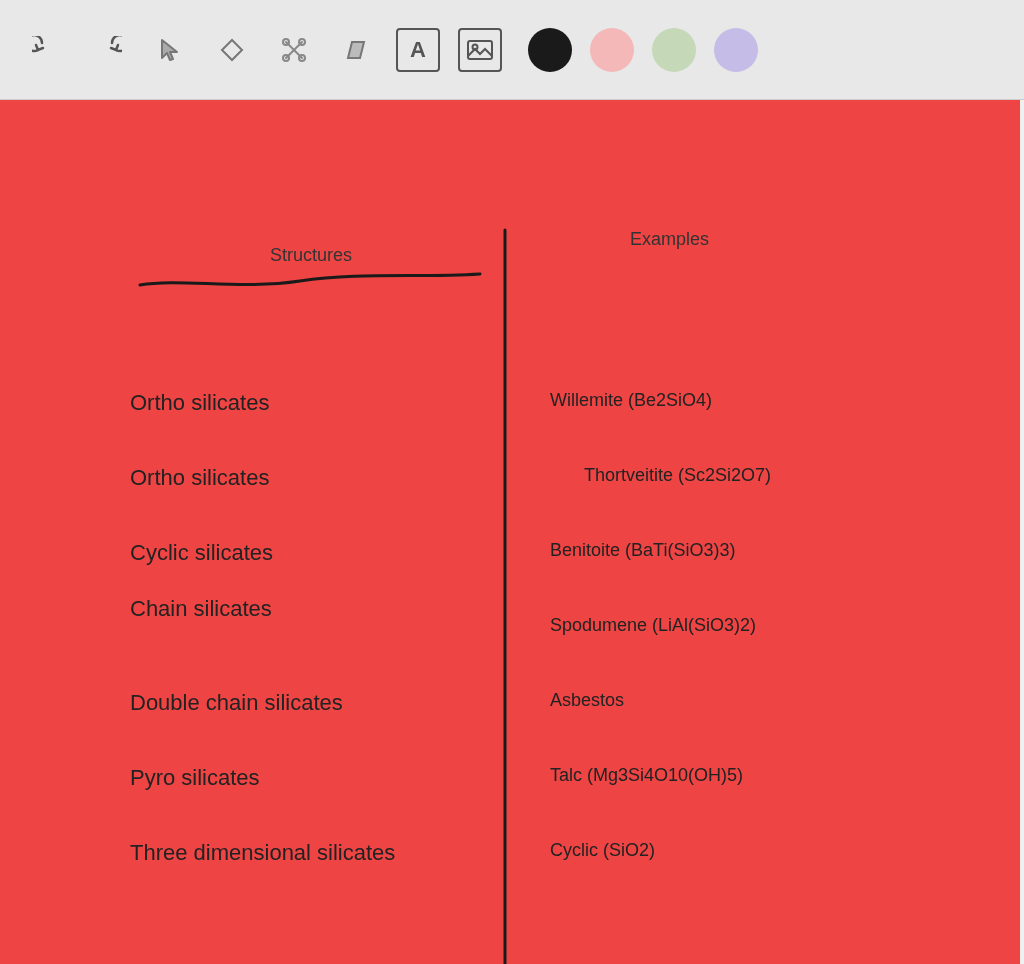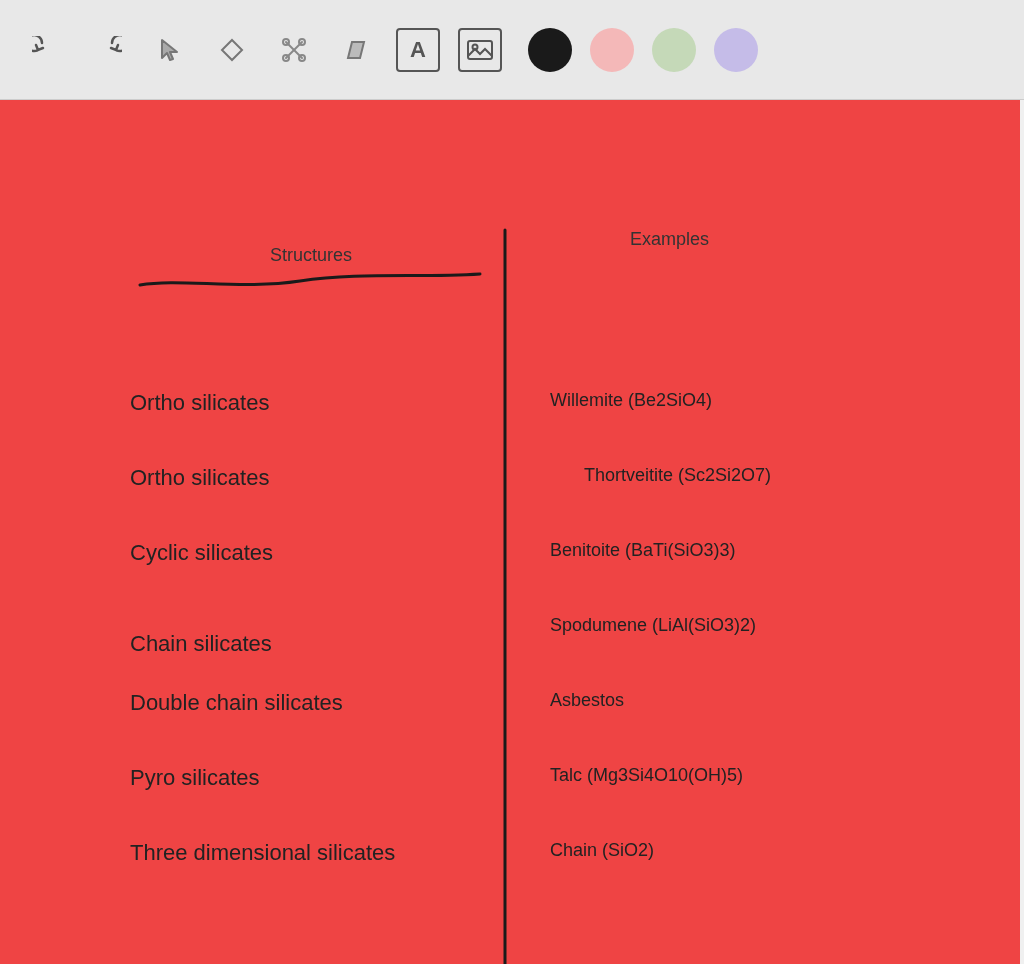--- a/index.html
+++ b/index.html
@@ -170,29 +170,29 @@
     <line x1="505" y1="130" x2="505" y2="864" stroke="#1a1a1a" stroke-width="3" stroke-linecap="round"></line>
   </svg>
 
   <div class="col-header" style="top: 145px; left: 270px;">Structures</div>
   <div class="col-header" style="top: 129px; left: 630px; text-align: center;">Examples</div>
 
   <div id="structures-container">
       <div class="struct-item" style="top: 290px; text-align: center;">Ortho silicates</div>
       <div class="struct-item" style="top: 365px;">Ortho silicates</div>
       <div class="struct-item" style="top: 440px;">Cyclic silicates</div>
-      <div class="struct-item" style="top: 531px;">Chain silicates</div>
+      <div class="struct-item" style="top: 496px;">Chain silicates</div>
       <div class="struct-item" style="top: 590px;">Double chain silicates</div>
       <div class="struct-item" style="top: 665px;">Pyro silicates</div>
       <div class="struct-item" style="top: 740px;">Three dimensional silicates</div>
     </div>
 
   <div id="examples-container">
       <div class="example-item" style="top: 290px;">Willemite (Be2SiO4)</div>
       <div class="example-item" style="top: 365px; margin-left: 34px;">Thortveitite (Sc2Si2O7)</div>
       <div class="example-item" style="top: 440px;">Benitoite (BaTi(SiO3)3)</div>
       <div class="example-item" style="top: 515px; text-align: right;">Spodumene (LiAl(SiO3)2)</div>
       <div class="example-item" style="top: 590px;">Asbestos</div>
       <div class="example-item" style="top: 665px;">Talc (Mg3Si4O10(OH)5)</div>
-      <div class="example-item" style="top: 740px;">Chain (SiO2)</div>
+      <div class="example-item" style="top: 740px;">Cyclic (SiO2)</div>
     </div>
 
 </div>
 
 </body></html>

